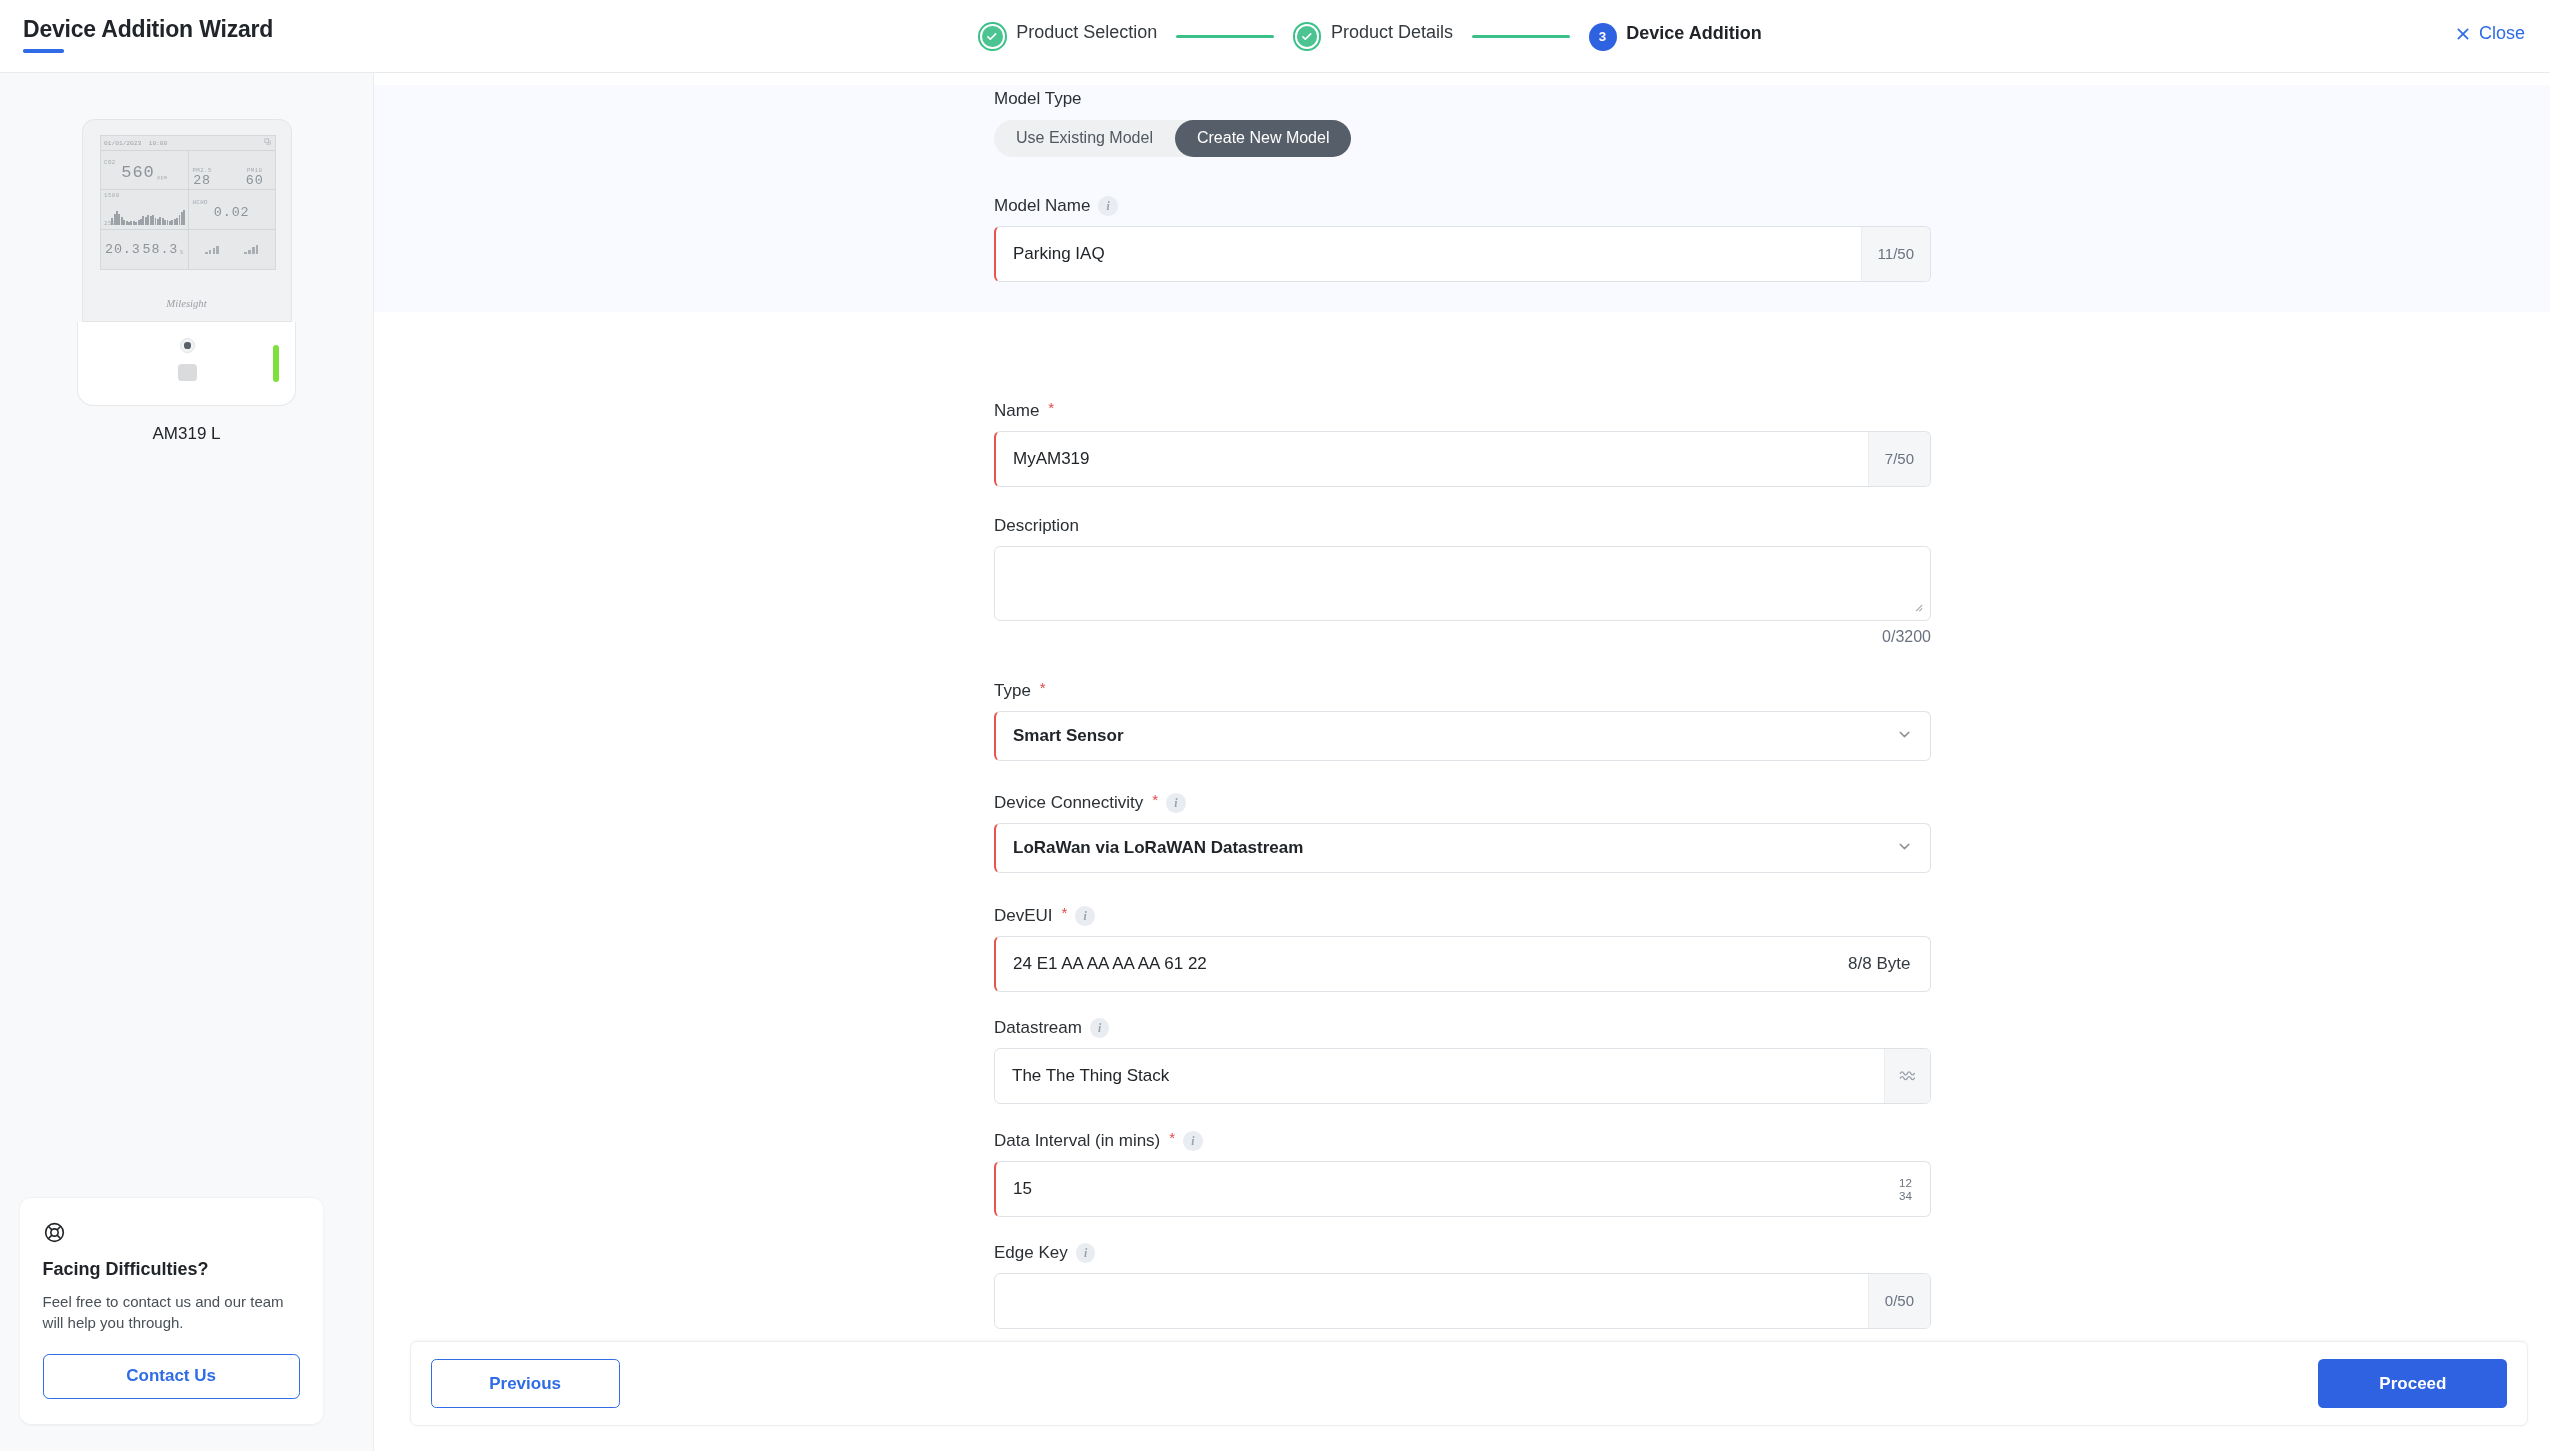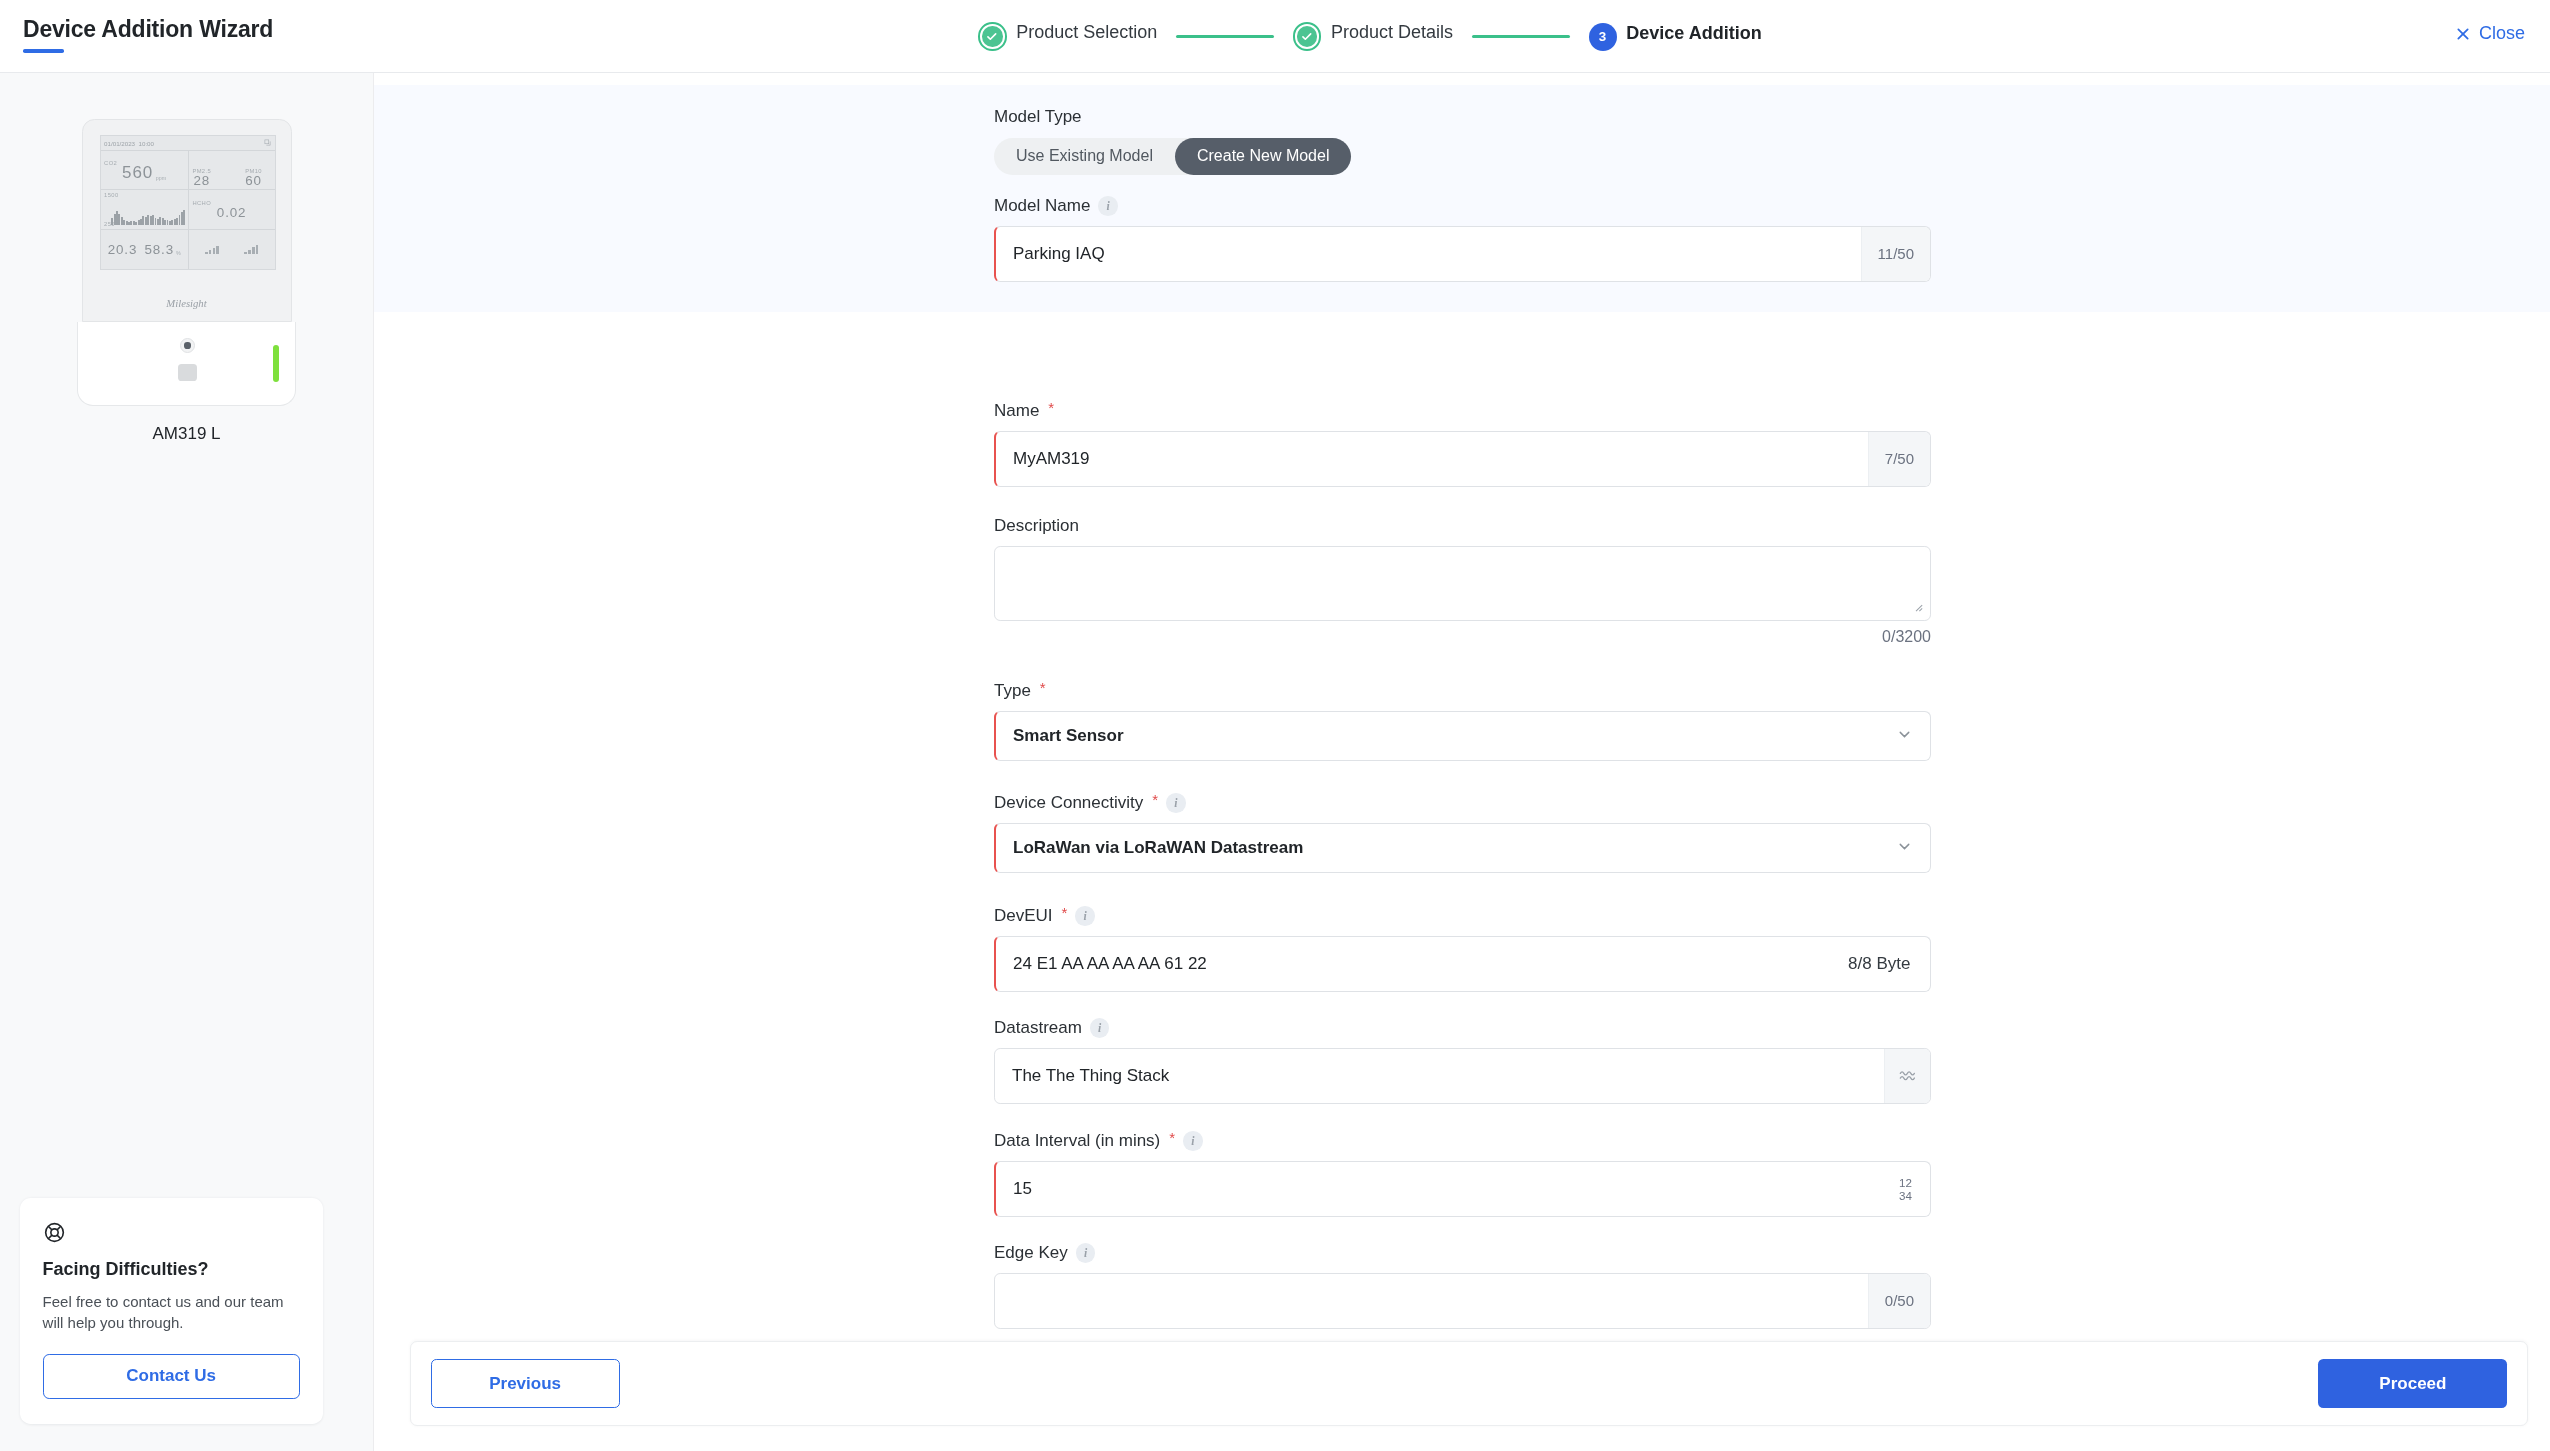--- a/index.html
+++ b/index.html
@@ -60,21 +60,21 @@
     width: 219px; height: 285px; position: relative;
   }
   .dev-top {
     position: absolute; left: 4.5px; top: 0; width: 210px; height: 203px;
     background: #f1f2f3; border: 0.9px solid #e3e5e7; border-radius: 12.5px 12.5px 0 0;
   }
   .dev-screen {
     position: absolute; left: 17px; top: 15px; width: 176px; height: 135px;
     background: #e6e8ea; border: 0.9px solid #d6d9dc;
     display: grid; grid-template-columns: 1.03fr 1fr; grid-template-rows: 15px 1fr 1fr 1fr;
-    color: #9aa0a6; font-family: Liberation Sans, sans-serif;
+    color: #9aa0a6; font-family: Liberation Mono, monospace;
   }
   .scr-top {
     grid-column: 1 / span 2; display: flex; align-items: center; justify-content: space-between;
     padding: 0 3.6px; font-size: 6.2px; border-bottom: 0.9px solid #d3d6d9; color:#9ea4a9;
   }
   .scr-cell { border-right: 0.9px solid #d3d6d9; border-bottom: 0.9px solid #d3d6d9; padding: 1.8px 3.6px; position: relative; }
   .scr-cell.r { border-right: none; }
   .scr-lbl { font-size: 5.8px; color: #a6acb1; letter-spacing: 0.4px; }
   .scr-big { font-size: 17px; color: #8d9398; letter-spacing: 0.9px; line-height: 1; }
   .scr-big.sm { font-size: 13.4px; }
@@ -400,21 +400,21 @@
       <div class="help-title">Facing Difficulties?</div>
       <div class="help-text">Feel free to contact us and our team will help you through.</div>
       <button class="contact-btn">Contact Us</button>
     </div>
   </div>
 
   <div class="main">
 
     <div class="model-band"></div>
 
-    <div class="form-col" style="top: 34px;">
+    <div class="form-col" style="top: 16px;">
       <div class="label">Model Type</div>
       <div class="toggle-group">
         <button class="toggle-btn">Use Existing Model</button>
         <button class="toggle-btn active">Create New Model</button>
       </div>
     </div>
 
     <div class="form-col" style="top: 123px;">
       <div class="label">
         <span>Model Name</span>

